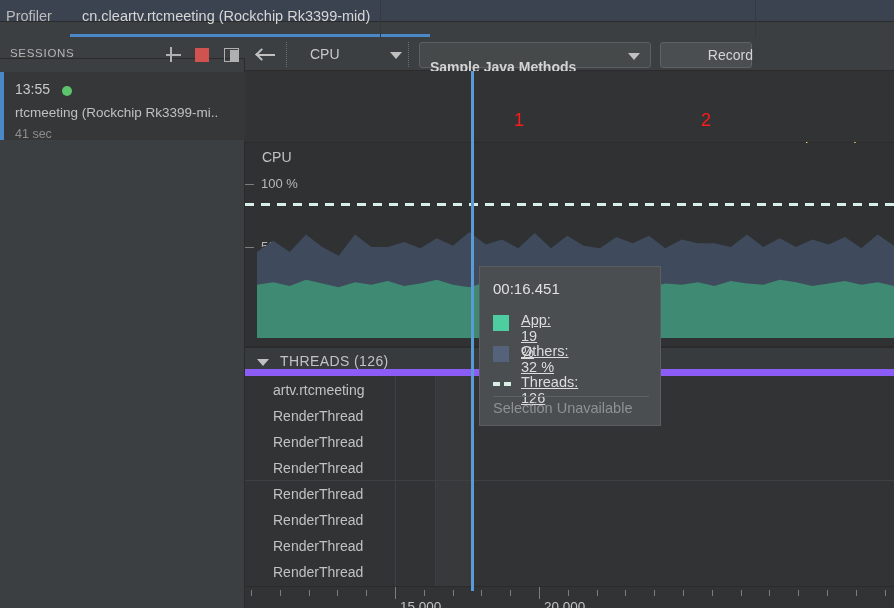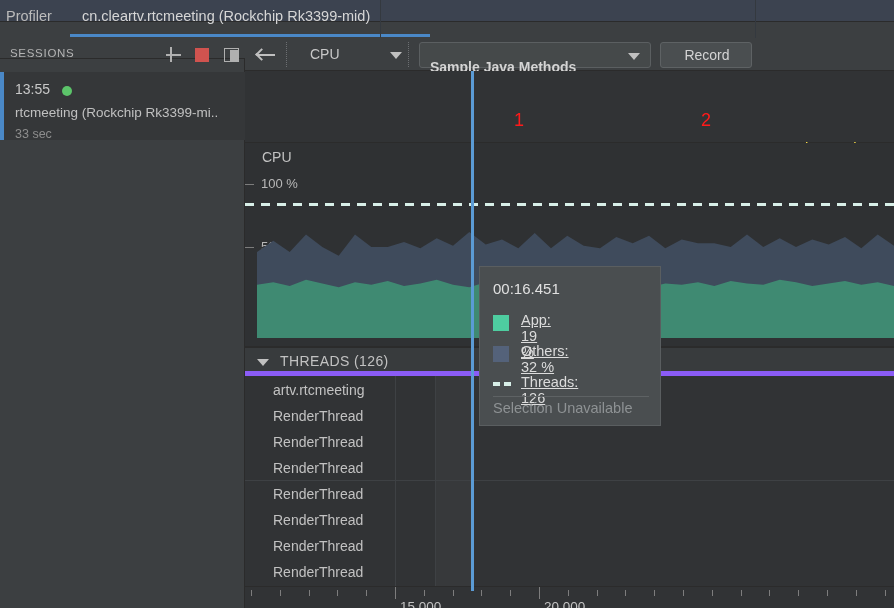--- a/index.html
+++ b/index.html
@@ -137,21 +137,21 @@
   #method-select .label {
     position: absolute; left: 10px; top: 16px; font-size: 14px; color: #d4d4d4; font-weight: bold;
   }
   #method-select .caret { right: 10px; top: 10px; }
 
   #record-btn {
     position: absolute; left: 415px; top: 4px; width: 92px; height: 26px;
     background: #4a4e50; border: 1px solid #5e6264; border-radius: 3px;
   }
   #record-btn .label {
-    position: absolute; left: 0; top: 4px; width: 92px; text-align: center;
+    position: absolute; left: 0; top: 4px; width: 92px; text-align: right;
     font-size: 14px; color: #d4d4d4;
   }
 
   
   #header-strip {
     position: absolute; left: 0; top: 33px; width: 649px; height: 72px;
     background: #313335; border-bottom: 1px solid #2b2b2b;
   }
   .annot { position: absolute; font-size: 18px; color: #ff1a1a; }
   #annot-1 { left: 269px; top: 39px; }
@@ -186,21 +186,21 @@
     position: absolute; left: 0; bottom: 0; width: 649px; height: 2px; background: #2b2b2b;
   }
 
   
   #threads-section {
     position: absolute; left: 0; top: 310px; width: 649px; height: 238px;
     background: #313335; overflow: hidden;
   }
   #threads-header {
     position: absolute; left: 0; top: 0; width: 649px; height: 28px;
-    background: #383b3d; border-bottom: 5px solid #8b5cf6;
+    background: #383b3d; border-bottom: 7px solid #8b5cf6;
   }
   #threads-caret {
     position: absolute; left: 12px; top: 11px; width: 0; height: 0;
     border-left: 6px solid transparent; border-right: 6px solid transparent;
     border-top: 7px solid #c0c0c0;
   }
   #threads-title {
     position: absolute; left: 35px; top: 5px; font-size: 14px;
     letter-spacing: 0.4px; color: #c2c2c2;
   }
@@ -287,21 +287,21 @@
         <div class="frame"></div>
         <div class="fill"></div>
       </div>
     </div>
 
     <div id="session-card">
       <div id="session-accent"></div>
       <div id="session-time">13:55</div>
       <div id="session-dot"></div>
       <div id="session-name">rtcmeeting (Rockchip Rk3399-mi..</div>
-      <div id="session-dur">33 sec</div>
+      <div id="session-dur">41 sec</div>
     </div>
   </div>
 
   <div id="main">
 
     <div id="main-toolbar">
       <div id="back-arrow">
         <div class="shaft"></div>
         <div class="head"></div>
       </div>

